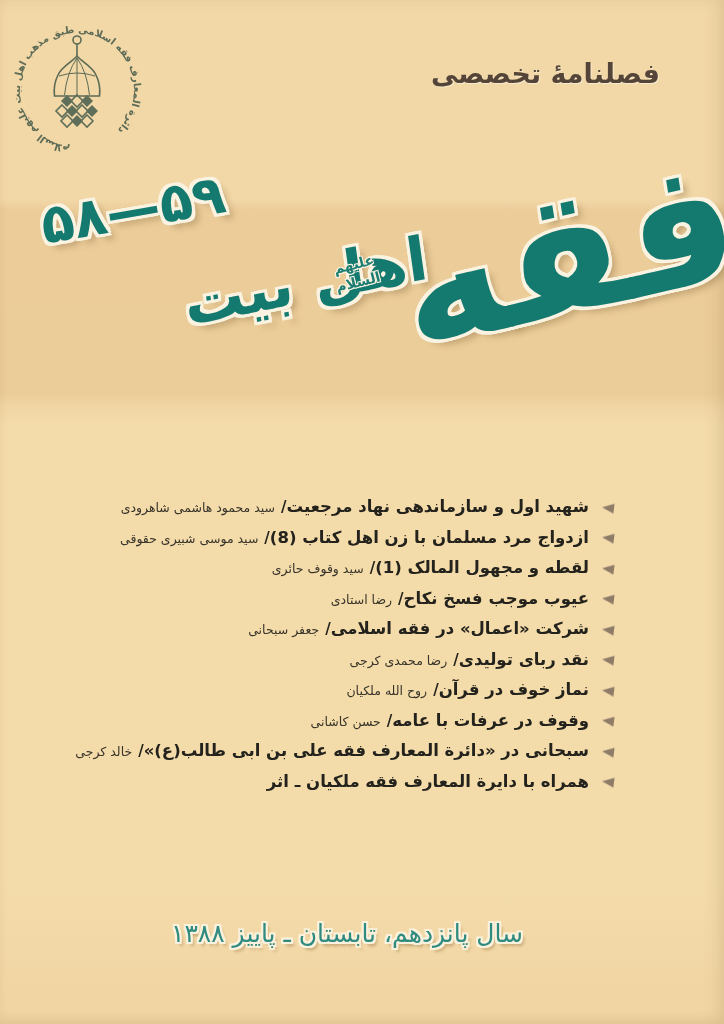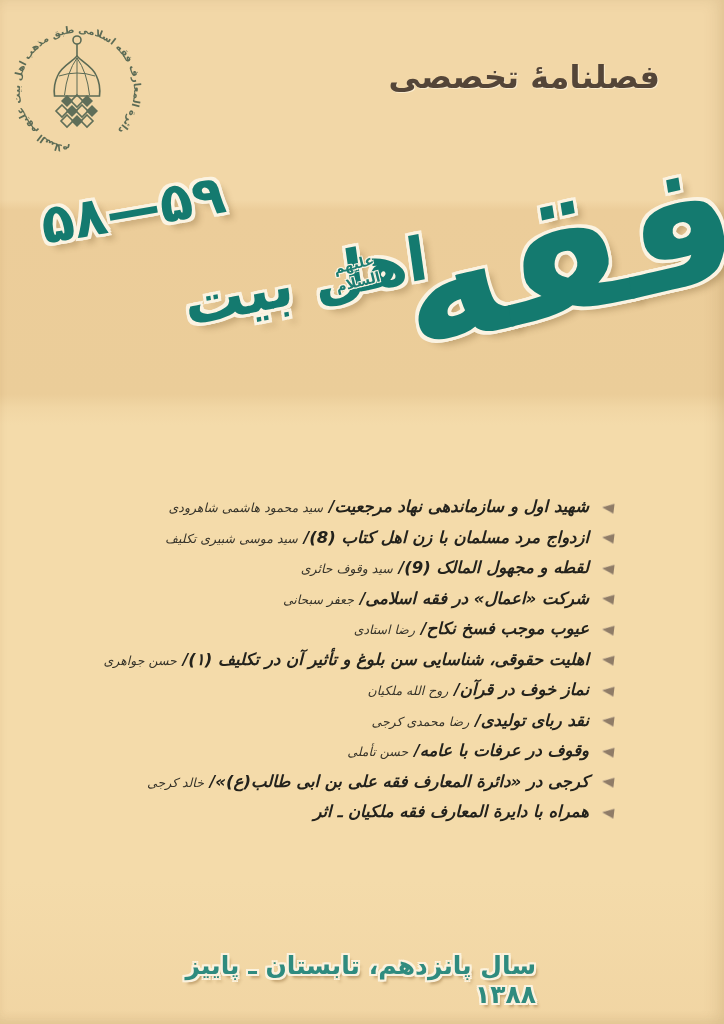--- a/index.html
+++ b/index.html
@@ -11,21 +11,21 @@
       #eccd9a 20.5%, #ebcd99 38.5%,
       #f1d6a4 39.8%, #f4dbaa 41.5%,
       #f4dbaa 86%, #f1d5a3 100%);
     box-shadow:inset -8px 0 14px rgba(120,90,40,.10), inset 0 -6px 10px rgba(120,90,40,.06);
   }
   
   .logo{position:absolute;left:6px;top:18px;width:142px;height:142px;}
   
   .quarterly{
     position:absolute;right:64px;top:58px;direction:rtl;
-    font-size:32px;font-weight:bold;color:#544538;letter-spacing:.5px;
+    font-size:27px;font-weight:bold;color:#544538;letter-spacing:.5px;
     text-shadow:1px 1px 0 rgba(255,250,235,.55);
   }
   
   .issue{
     position:absolute;left:40px;top:178px;direction:ltr;
     font-size:54px;font-weight:bold;color:#257c71;letter-spacing:3px;
     transform:rotate(-10deg);transform-origin:center;
     text-shadow:-2px -2px 0 #fdf6e6,2px -2px 0 #fdf6e6,-2px 2px 0 #fdf6e6,2px 2px 0 #fdf6e6,0 -2px 0 #fdf6e6,0 2px 0 #fdf6e6,-2px 0 0 #fdf6e6,2px 0 0 #fdf6e6,4px 5px 4px rgba(120,90,40,.35);
   }
   
@@ -43,37 +43,36 @@
     font-size:60px;font-weight:bold;line-height:1.1;
     transform:rotate(-11deg) skewX(-3deg);transform-origin:center;
   }
   .title-seal{
     position:absolute;left:330px;top:256px;width:52px;direction:rtl;
     font-size:14px;font-weight:bold;line-height:1.25;text-align:center;
     color:#1d7d72;transform:rotate(-14deg);
     text-shadow:-1px -1px 0 #fbf3e2,1px -1px 0 #fbf3e2,-1px 1px 0 #fbf3e2,1px 1px 0 #fbf3e2;
   }
   
-  .toc{position:absolute;top:492px;right:110px;width:512px;direction:rtl;font-style:italic;}
+  .toc{position:absolute;top:492px;right:110px;width:512px;direction:rtl;}
   .toc-item{display:block;height:30.5px;line-height:30.5px;white-space:nowrap;text-align:right;}
   .bullet{
     display:inline-block;width:0;height:0;vertical-align:middle;
     border-top:5.5px solid transparent;border-bottom:5.5px solid transparent;
     border-right:12px solid #8f7c67;margin-left:13px;transform:rotate(7deg);
     filter:drop-shadow(0.5px 0.5px 0 rgba(255,248,230,.6));
   }
   .toc-title{font-size:16.5px;font-weight:bold;color:#23221c;}
   .toc-slash{font-size:15px;font-weight:bold;color:#23221c;margin-left:2px;}
   .toc-author{font-size:12.5px;color:#37342a;margin-right:4px;}
   
   .date{
-    position:absolute;left:158px;top:919px;width:378px;direction:rtl;text-align:right;
-    font-size:25px;font-weight:bold;color:#2f8b7f;letter-spacing:.5px;
+    position:absolute;left:158px;top:919px;width:378px;direction:rtl;text-align:center;
+    font-size:25px;font-weight:normal;color:#2f8b7f;letter-spacing:.5px;
     text-shadow:-2px -2px 0 #fbf2de,2px -2px 0 #fbf2de,-2px 2px 0 #fbf2de,2px 2px 0 #fbf2de,0 -2px 0 #fbf2de,0 2px 0 #fbf2de,-2px 0 0 #fbf2de,2px 0 0 #fbf2de,3px 4px 3px rgba(130,90,40,.45);
-    margin-top:32px;
   }
 </style>
 </head>
 <body>
 
 <div class="cover">
 
   <svg class="logo" viewBox="0 0 142 142" aria-hidden="true">
     <defs>
       <path id="logoCircle" d="M 71 129 A 57 57 0 1 1 71.05 129" fill="none"></path>
@@ -111,45 +110,42 @@
   <div class="title-feqh t-outline">فقه</div>
   <div class="title-ahl t-outline">اهل بیت</div>
   <div class="title-seal">علیهم السلام</div>
 
   <div class="toc">
 
   <div class="toc-item">
       <span class="bullet"></span><span class="toc-title">شهید اول و سازماندهی نهاد مرجعیت</span><span class="toc-slash">/</span><span class="toc-author">سید محمود هاشمی شاهرودی</span>
     </div>
       <div class="toc-item">
-      <span class="bullet"></span><span class="toc-title">ازدواج مرد مسلمان با زن اهل کتاب (8)</span><span class="toc-slash">/</span><span class="toc-author">سید موسی شبیری تکلیف</span>
+      <span class="bullet"></span><span class="toc-title">ازدواج مرد مسلمان با زن اهل کتاب (8)</span><span class="toc-slash">/</span><span class="toc-author">سید موسی شبیری حقوقی</span>
     </div>
       <div class="toc-item">
-      <span class="bullet"></span><span class="toc-title">لقطه و مجهول المالک (9)</span><span class="toc-slash">/</span><span class="toc-author">سید وقوف حائری</span>
+      <span class="bullet"></span><span class="toc-title">لقطه و مجهول المالک (1)</span><span class="toc-slash">/</span><span class="toc-author">سید وقوف حائری</span>
+    </div>
+      <div class="toc-item">
+      <span class="bullet"></span><span class="toc-title">عیوب موجب فسخ نکاح</span><span class="toc-slash">/</span><span class="toc-author">رضا استادی</span>
     </div>
       <div class="toc-item">
       <span class="bullet"></span><span class="toc-title">شرکت «اعمال» در فقه اسلامی</span><span class="toc-slash">/</span><span class="toc-author">جعفر سبحانی</span>
     </div>
       <div class="toc-item">
-      <span class="bullet"></span><span class="toc-title">عیوب موجب فسخ نکاح</span><span class="toc-slash">/</span><span class="toc-author">رضا استادی</span>
-    </div>
-      <div class="toc-item">
-      <span class="bullet"></span><span class="toc-title">اهلیت حقوقی، شناسایی سن بلوغ و تأثیر آن در تکلیف (۱)</span><span class="toc-slash">/</span><span class="toc-author">حسن جواهری</span>
+      <span class="bullet"></span><span class="toc-title">نقد ربای تولیدی</span><span class="toc-slash">/</span><span class="toc-author">رضا محمدی کرجی</span>
     </div>
       <div class="toc-item">
       <span class="bullet"></span><span class="toc-title">نماز خوف در قرآن</span><span class="toc-slash">/</span><span class="toc-author">روح الله ملکیان</span>
     </div>
       <div class="toc-item">
-      <span class="bullet"></span><span class="toc-title">نقد ربای تولیدی</span><span class="toc-slash">/</span><span class="toc-author">رضا محمدی کرجی</span>
+      <span class="bullet"></span><span class="toc-title">وقوف در عرفات با عامه</span><span class="toc-slash">/</span><span class="toc-author">حسن کاشانی</span>
     </div>
       <div class="toc-item">
-      <span class="bullet"></span><span class="toc-title">وقوف در عرفات با عامه</span><span class="toc-slash">/</span><span class="toc-author">حسن تأملی</span>
-    </div>
-      <div class="toc-item">
-      <span class="bullet"></span><span class="toc-title">کرجی در «دائرة المعارف فقه علی بن ابی طالب(ع)»</span><span class="toc-slash">/</span><span class="toc-author">خالد کرجی</span>
+      <span class="bullet"></span><span class="toc-title">سبحانی در «دائرة المعارف فقه علی بن ابی طالب(ع)»</span><span class="toc-slash">/</span><span class="toc-author">خالد کرجی</span>
     </div>
       <div class="toc-item">
       <span class="bullet"></span><span class="toc-title">همراه با دایرة المعارف فقه ملکیان ـ اثر</span>
     </div>
     </div>
 
   <div class="date">سال پانزدهم، تابستان ـ پاییز ۱۳۸۸</div>
 
 </div>
 

